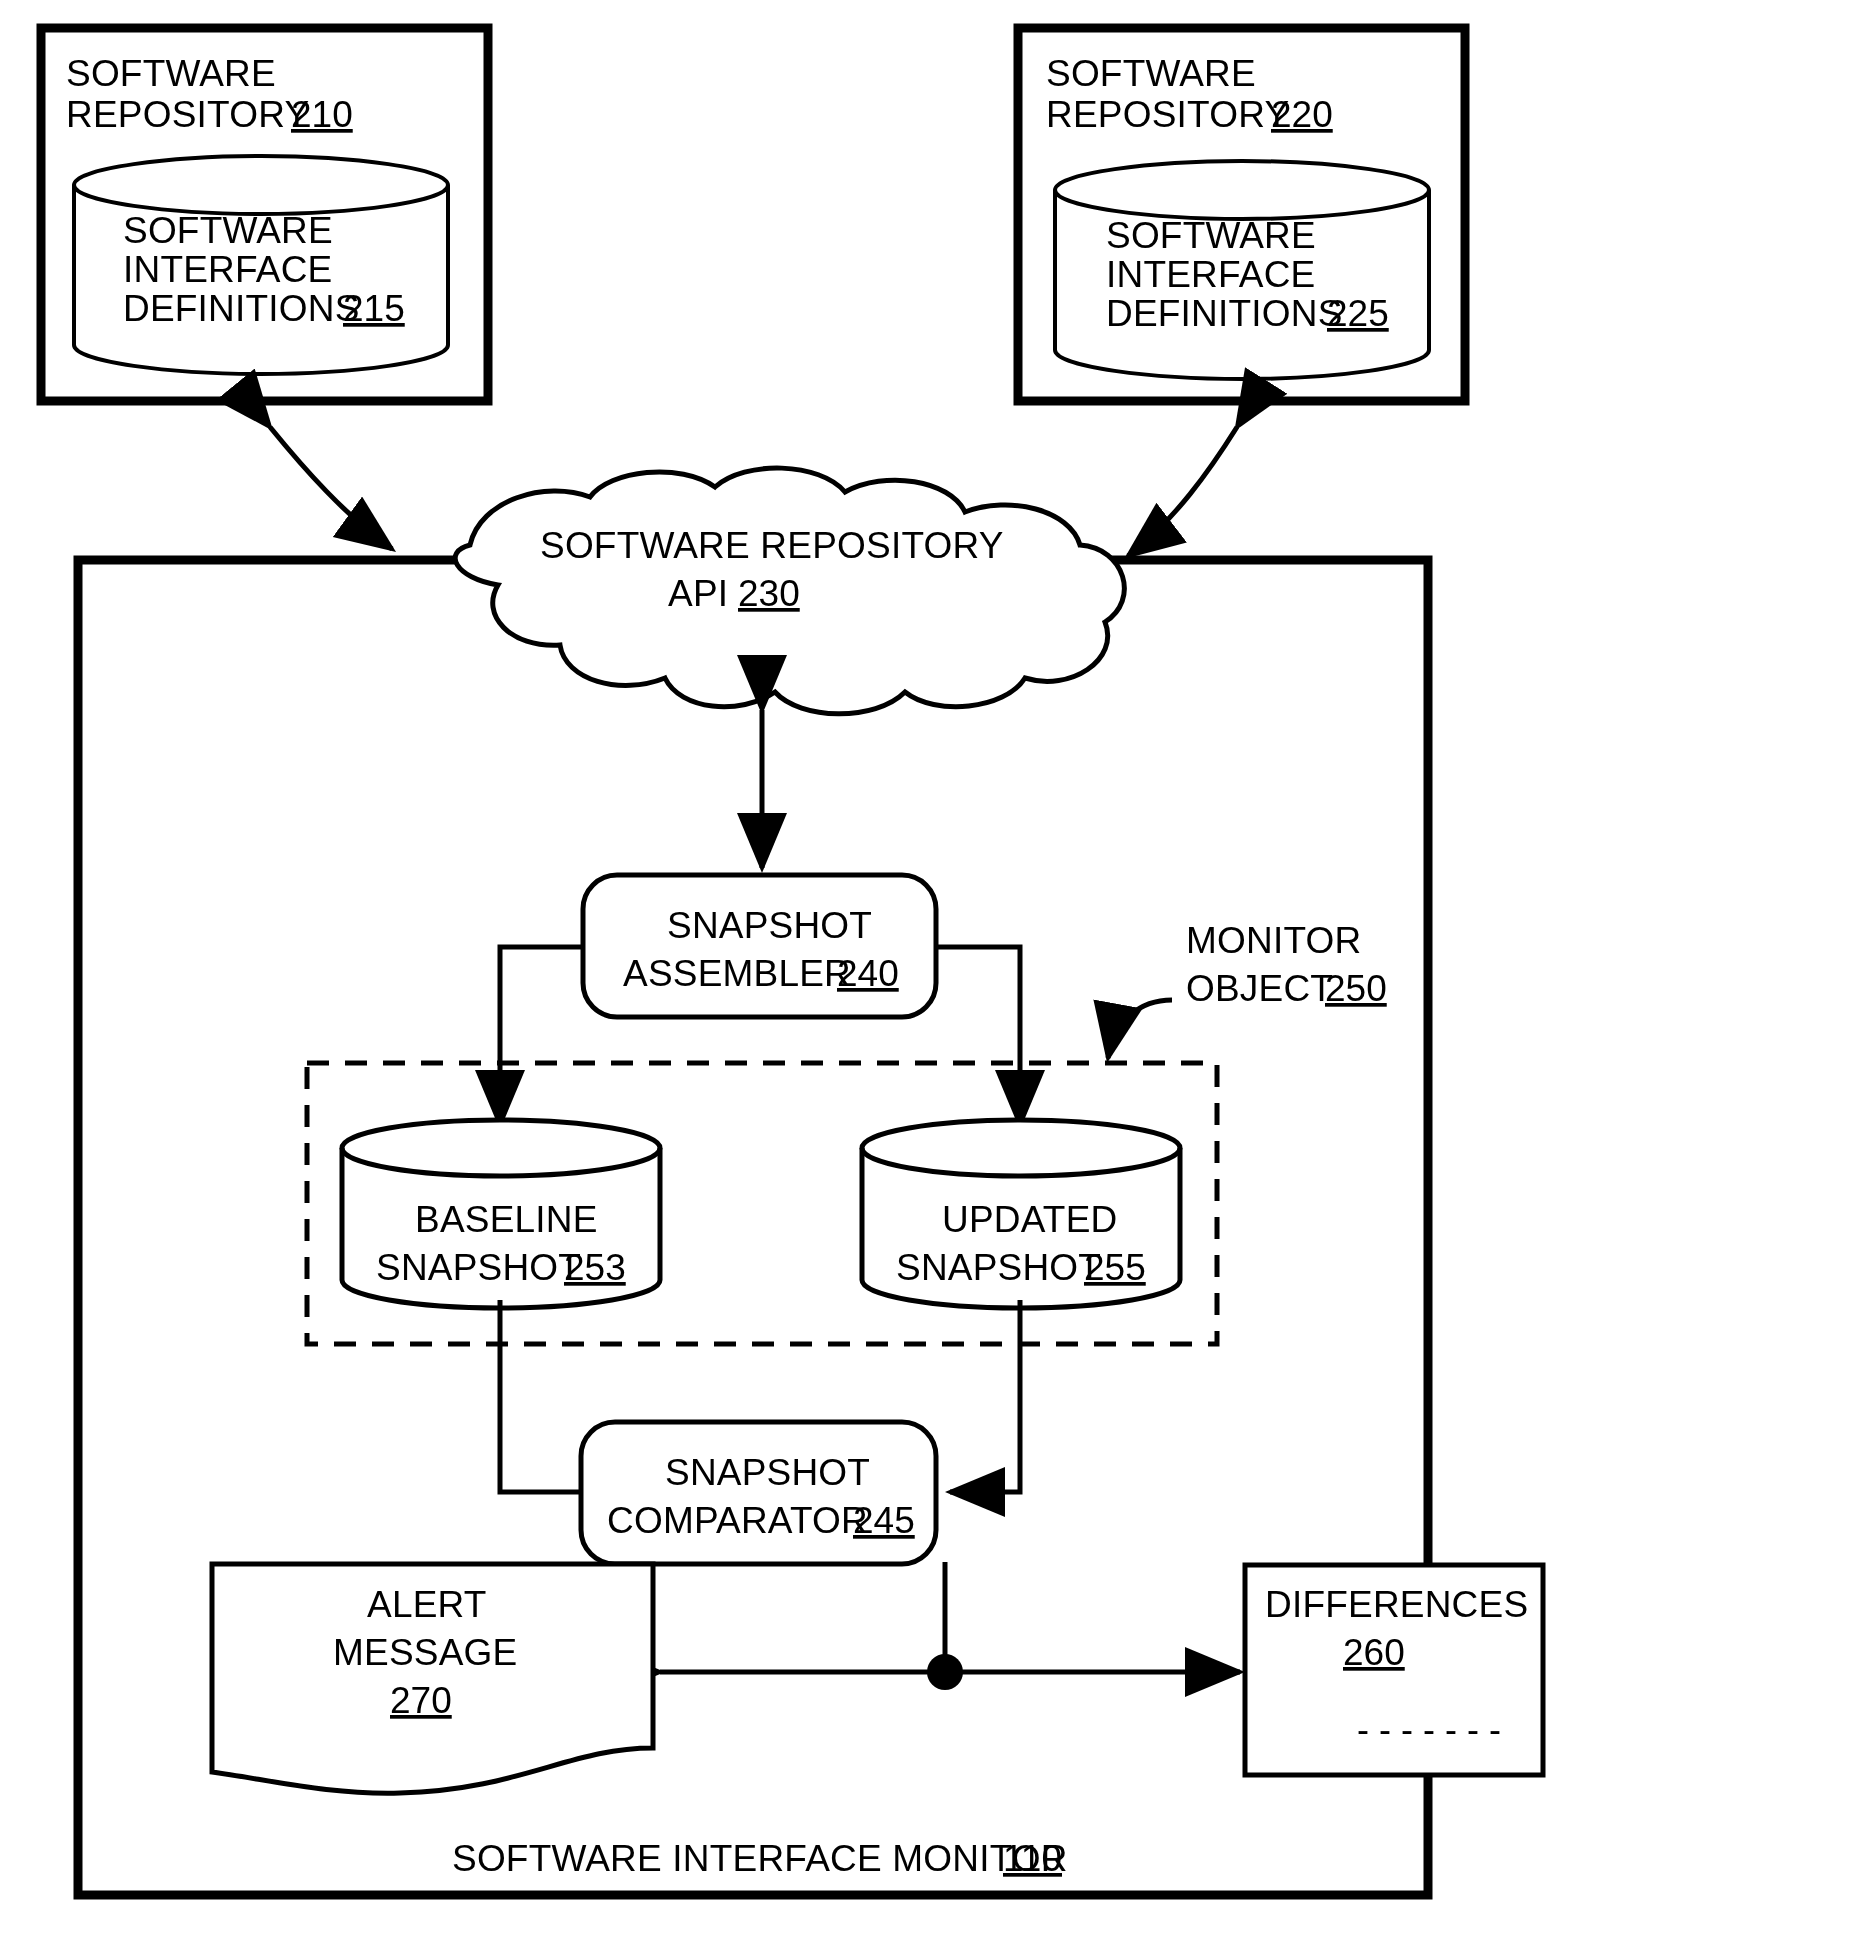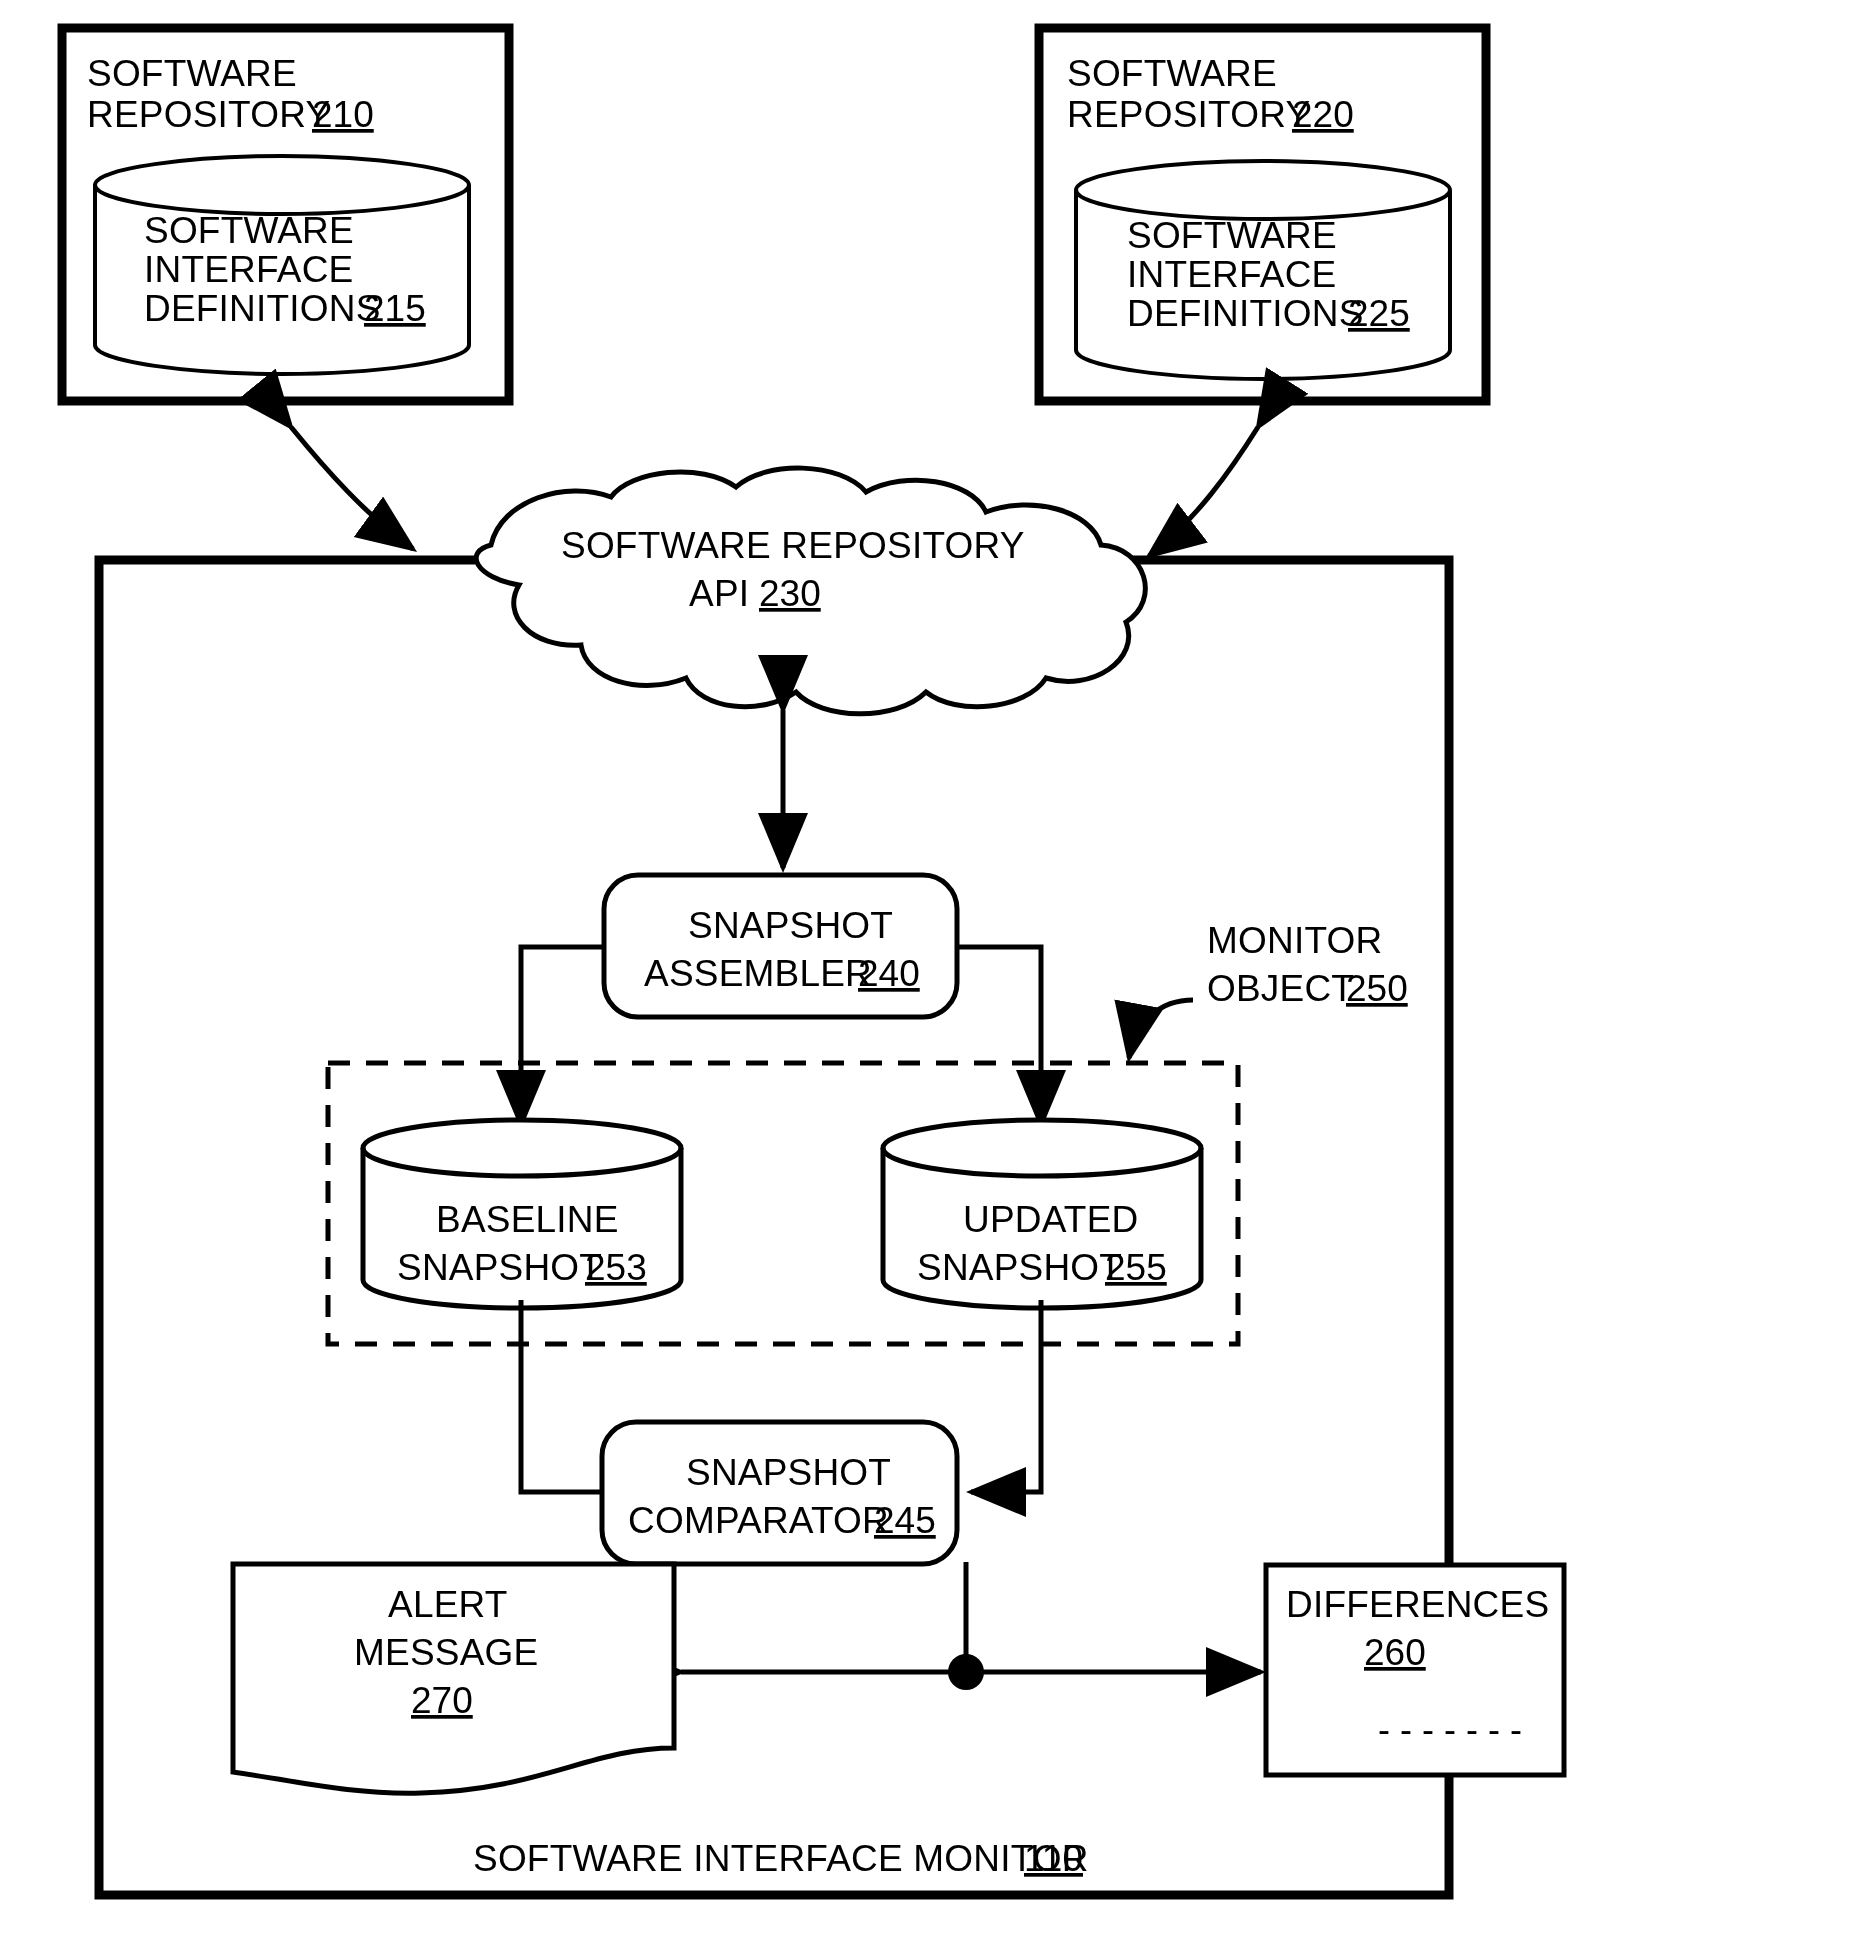--- a/index.html
+++ b/index.html
@@ -1,17 +1,17 @@
 <!DOCTYPE html>
 <html><head>
 <meta charset="utf-8">
 <style>
   html,body{margin:0;padding:0;background:#ffffff;}
   body{width:1868px;height:1951px;overflow:hidden;font-family:"Liberation Sans", sans-serif;}
-  #stage{position:relative;width:1604px;height:1951px;margin-left:21px;}
+  #stage{position:relative;width:1604px;height:1951px;}
   svg{display:block;}
   text{font-family:"Liberation Sans", sans-serif;fill:#000;}
   .lbl{font-size:37px;letter-spacing:0.2px;}
   .lbl-sm{font-size:36px;}
   .num{font-size:37px;text-decoration:underline;}
   .stroke-thin{fill:none;stroke:#000;stroke-width:4;}
   .stroke-med{fill:none;stroke:#000;stroke-width:5;}
   .stroke-thick{fill:none;stroke:#000;stroke-width:9;}
   .boxfill{fill:#ffffff;}
 </style>

